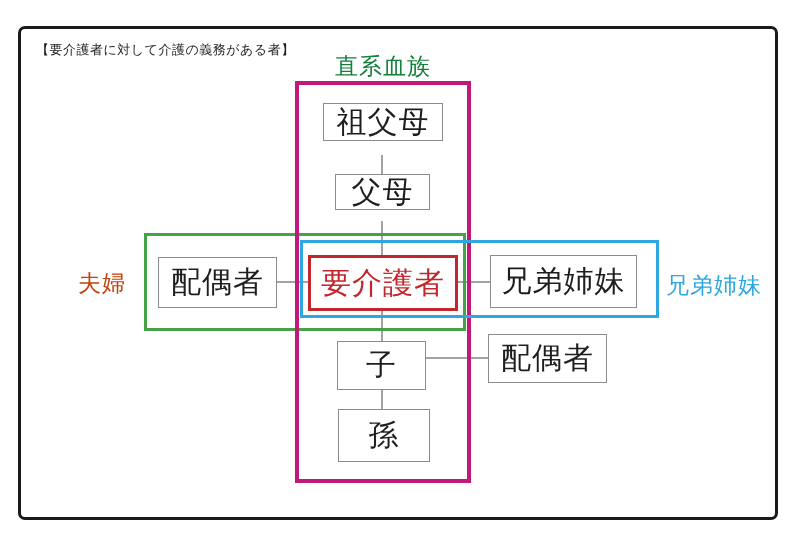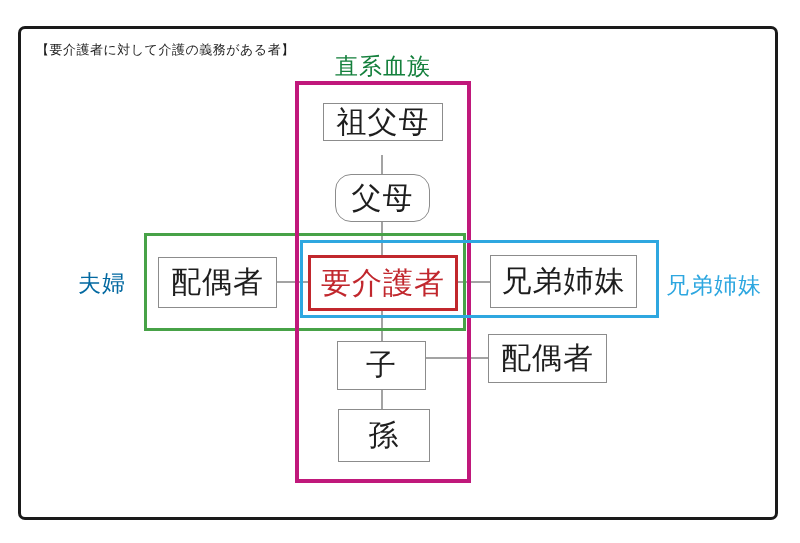--- a/index.html
+++ b/index.html
@@ -66,21 +66,21 @@
     color: #1e1e1e;
     font-size: 30px;
     letter-spacing: 1px;
     display: flex;
     align-items: center;
     justify-content: center;
     white-space: nowrap;
     z-index: 5;
   }
   .node.grandparents { left: 323px; top: 103px; width: 120px; height: 38px; }
-  .node.parents      { left: 335px; top: 174px; width: 95px;  height: 48px; border-radius: 16px; }
+  .node.parents      { left: 335px; top: 174px; width: 95px;  height: 36px; }
   .node.spouse       { left: 158px; top: 257px; width: 119px; height: 51px; }
   .node.care         { left: 308px; top: 255px; width: 150px; height: 56px; border-width: 3px; }
   .node.siblings-n   { left: 490px; top: 255px; width: 147px; height: 53px; }
   .node.child        { left: 337px; top: 341px; width: 89px;  height: 49px; }
   .node.child-spouse { left: 488px; top: 334px; width: 119px; height: 49px; }
   .node.grandchild   { left: 338px; top: 409px; width: 92px;  height: 53px; }
 
   
   .c-v1 { left: 381px; top: 155px; height: 20px; }
   .c-v2 { left: 381px; top: 221px; height: 35px; }
@@ -105,21 +105,21 @@
   <div class="connector v c-v4"></div>
   <div class="connector h c-h1"></div>
   <div class="connector h c-h2"></div>
   <div class="connector h c-h3"></div>
 
   <div class="group couple" style="border-color: rgb(71, 162, 71);"></div>
   <div class="group direct-line" style="border-color: rgb(192, 24, 123);"></div>
   <div class="group siblings" style="border-color: rgb(46, 167, 224);"></div>
 
   <div class="group-label label-direct-line" style="color: #15803d;">直系血族</div>
-  <div class="group-label label-couple" style="color: #0369a1;">夫婦</div>
+  <div class="group-label label-couple" style="color: #c2410c;">夫婦</div>
   <div class="group-label label-siblings" style="color: rgb(46, 167, 224);">兄弟姉妹</div>
 
   <div class="node grandparents">祖父母</div>
   <div class="node parents">父母</div>
   <div class="node spouse">配偶者</div>
   <div class="node care" style="border-color: rgb(193, 39, 45); color: rgb(193, 39, 45);">要介護者</div>
   <div class="node siblings-n">兄弟姉妹</div>
   <div class="node child">子</div>
   <div class="node child-spouse">配偶者</div>
   <div class="node grandchild">孫</div>

